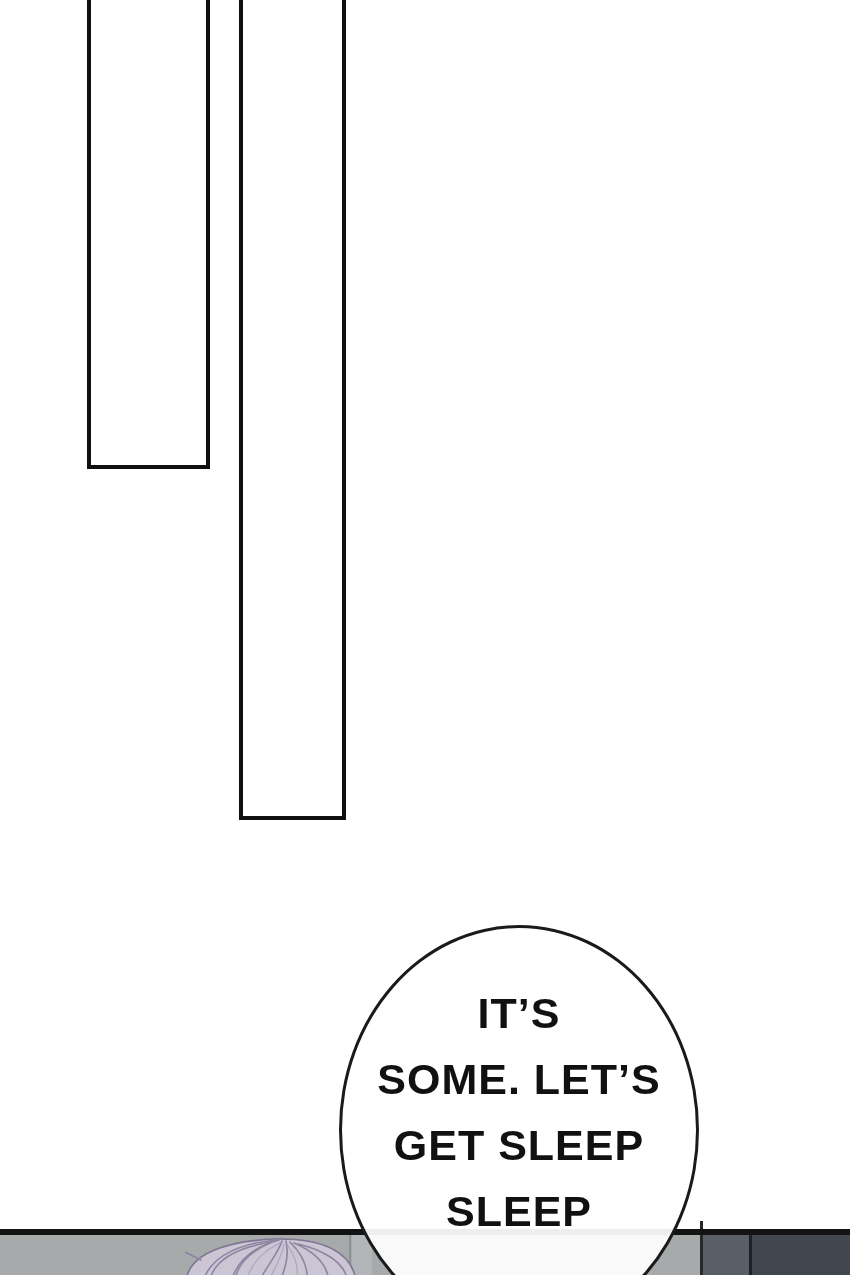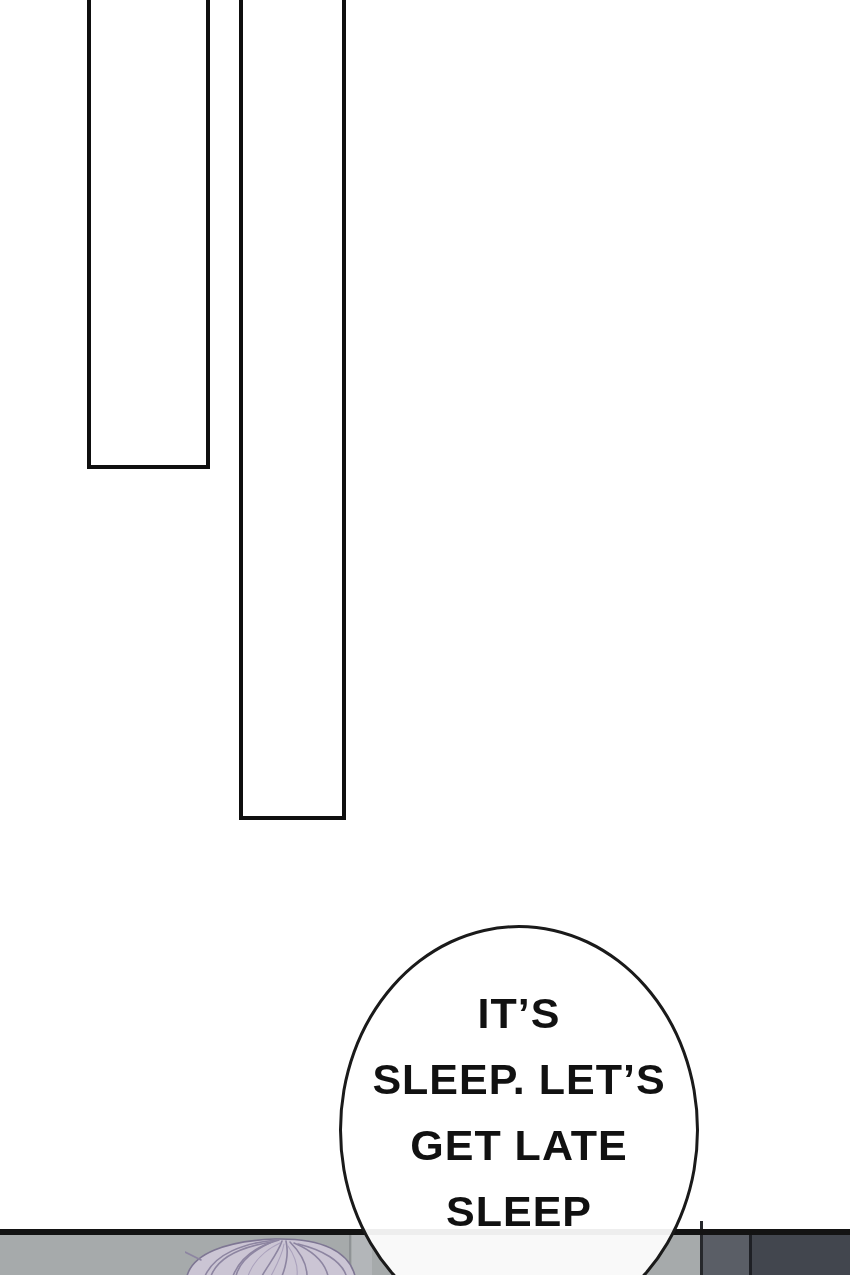--- a/index.html
+++ b/index.html
@@ -144,18 +144,18 @@
 
   <div id="frame-vline" class="abs"></div>
   <div id="wall-section-mid" class="abs"></div>
   <div id="wall-divider-line" class="abs"></div>
   <div id="wall-section-dark" class="abs"></div>
   <div id="panel-border-line" class="abs"></div>
 
   <div id="speech-bubble"></div>
   <div id="speech-text">
     <div>IT’S</div>
-    <div>SLEEP. LET’S</div>
-    <div>GET LATE</div>
+    <div>SOME. LET’S</div>
+    <div>GET SLEEP</div>
     <div>SLEEP</div>
   </div>
 
 </div>
 
 </body></html>

